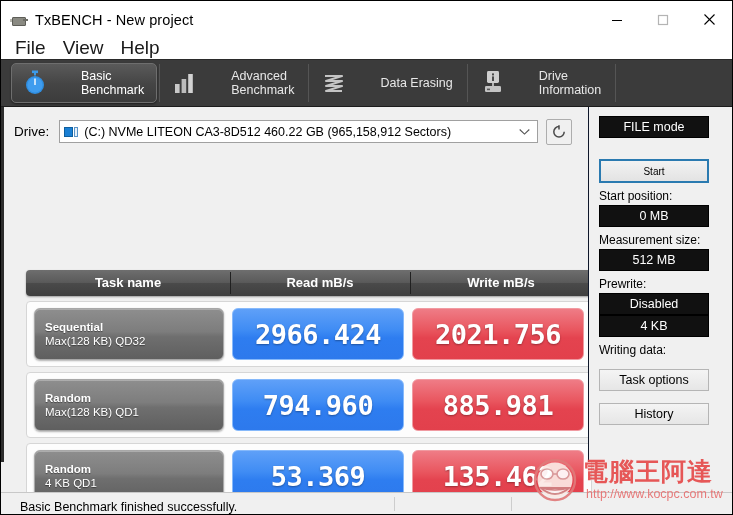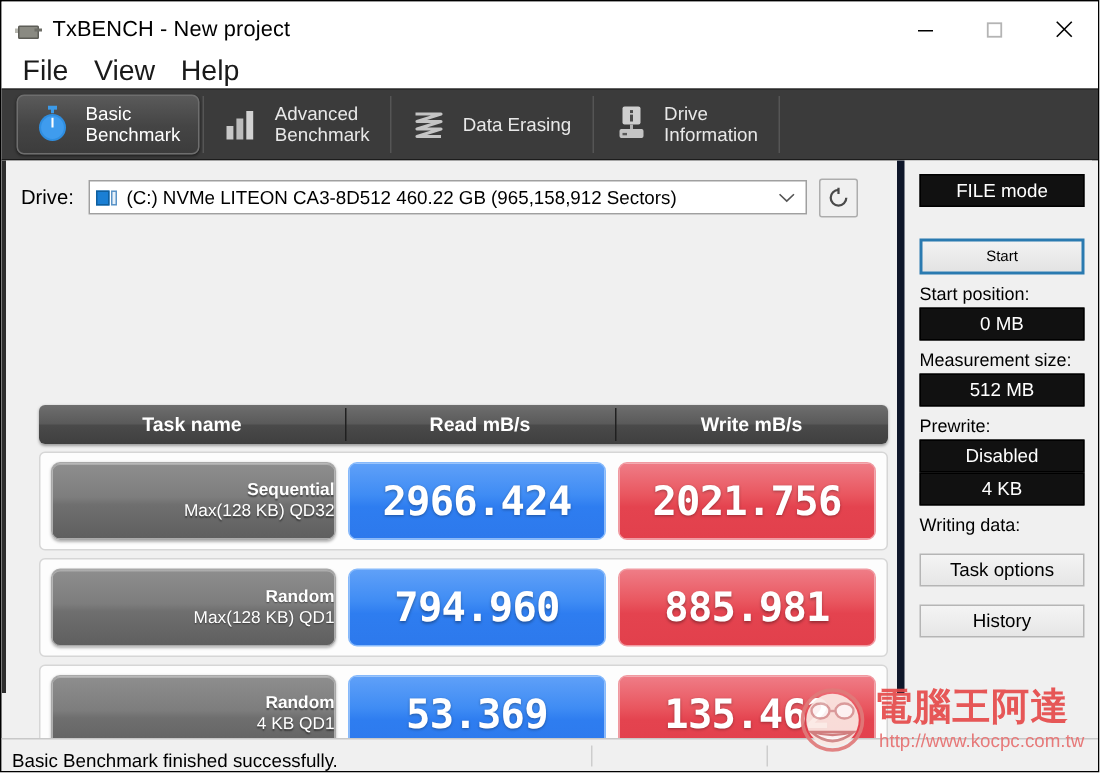--- a/index.html
+++ b/index.html
@@ -120,20 +120,21 @@
     width: 26px; height: 28px;
     margin-right: 9px;
     flex: none;
     display: flex; align-items: center; justify-content: center;
   }
   .tab-label {
     font-size: 12.5px;
     color: #e8e8e8;
     line-height: 14px;
     white-space: pre-line;
+    margin-left: 24px;
   }
   .tab.active .tab-label { color: #ffffff; }
 
   
   .content {
     position: relative;
     height: 355px;
     background: #f0f0f0;
     box-sizing: border-box;
     border-left: 3px solid #2d2d2d;
@@ -245,23 +246,22 @@
   }
   .cell-task {
     width: 190px; height: 52px;
     background: linear-gradient(to bottom, #8e8e8e 0%, #7d7d7d 45%, #6f6f6f 55%, #5f5f5f 100%);
     border: 1px solid #a8a8a8;
     border-radius: 6px;
     box-sizing: border-box;
     display: flex;
     flex-direction: column;
     justify-content: center;
-    padding-left: 42px;
+    padding-left: 10px;
     box-shadow: inset 0 1px 0 rgba(255,255,255,0.28), 0 1px 2px rgba(0,0,0,0.3);
-    text-align: right;
   }
   .task-l1 {
     font-size: 11.5px; font-weight: bold; color: #ffffff;
     line-height: 14px; text-shadow: 0 1px 1px rgba(0,0,0,0.45);
   }
   .task-l2 {
     font-size: 11.5px; color: #ffffff;
     line-height: 14px; text-shadow: 0 1px 1px rgba(0,0,0,0.45);
   }
   .cell-val {
@@ -285,25 +285,25 @@
   .cell-write {
     width: 172px;
     margin-left: 8px;
     background: linear-gradient(to bottom, #ef7c86 0%, #e9565f 42%, #e4434f 58%, #e2404c 100%);
     border: 1px solid #f09aa1;
   }
 
   
   .sidebar {
     position: absolute;
-    right: 4px; top: 0;
+    right: 14px; top: 0;
     width: 130px;
     height: 355px;
     background: #f0f0f0;
-    border-left: 5px solid #0f172a;
+    border-left: 1px solid #0f172a;
     box-sizing: border-box;
     padding: 9px 10px 0 10px;
   }
   .btn-dark {
     width: 110px; height: 22px;
     background: #111111;
     color: #ffffff;
     font-size: 12.5px;
     display: flex; align-items: center; justify-content: center;
     box-sizing: border-box;
@@ -343,21 +343,21 @@
     height: 22px;
     background: #f0f0f0;
     border-top: 1px solid #c8c8c8;
     box-sizing: border-box;
     display: flex;
     align-items: center;
   }
   .status-cell {
     font-size: 12.5px;
     color: #000;
-    padding-left: 7px;
+    padding-left: 19px;
     height: 14px;
     line-height: 21px;
     box-sizing: border-box;
     white-space: nowrap;
   }
   .sc0 { width: 393px; }
   .sc1 { width: 117px; border-left: 1px solid #cdcdcd; }
   .sc2 { flex: 1; border-left: 1px solid #cdcdcd; }
 
   

